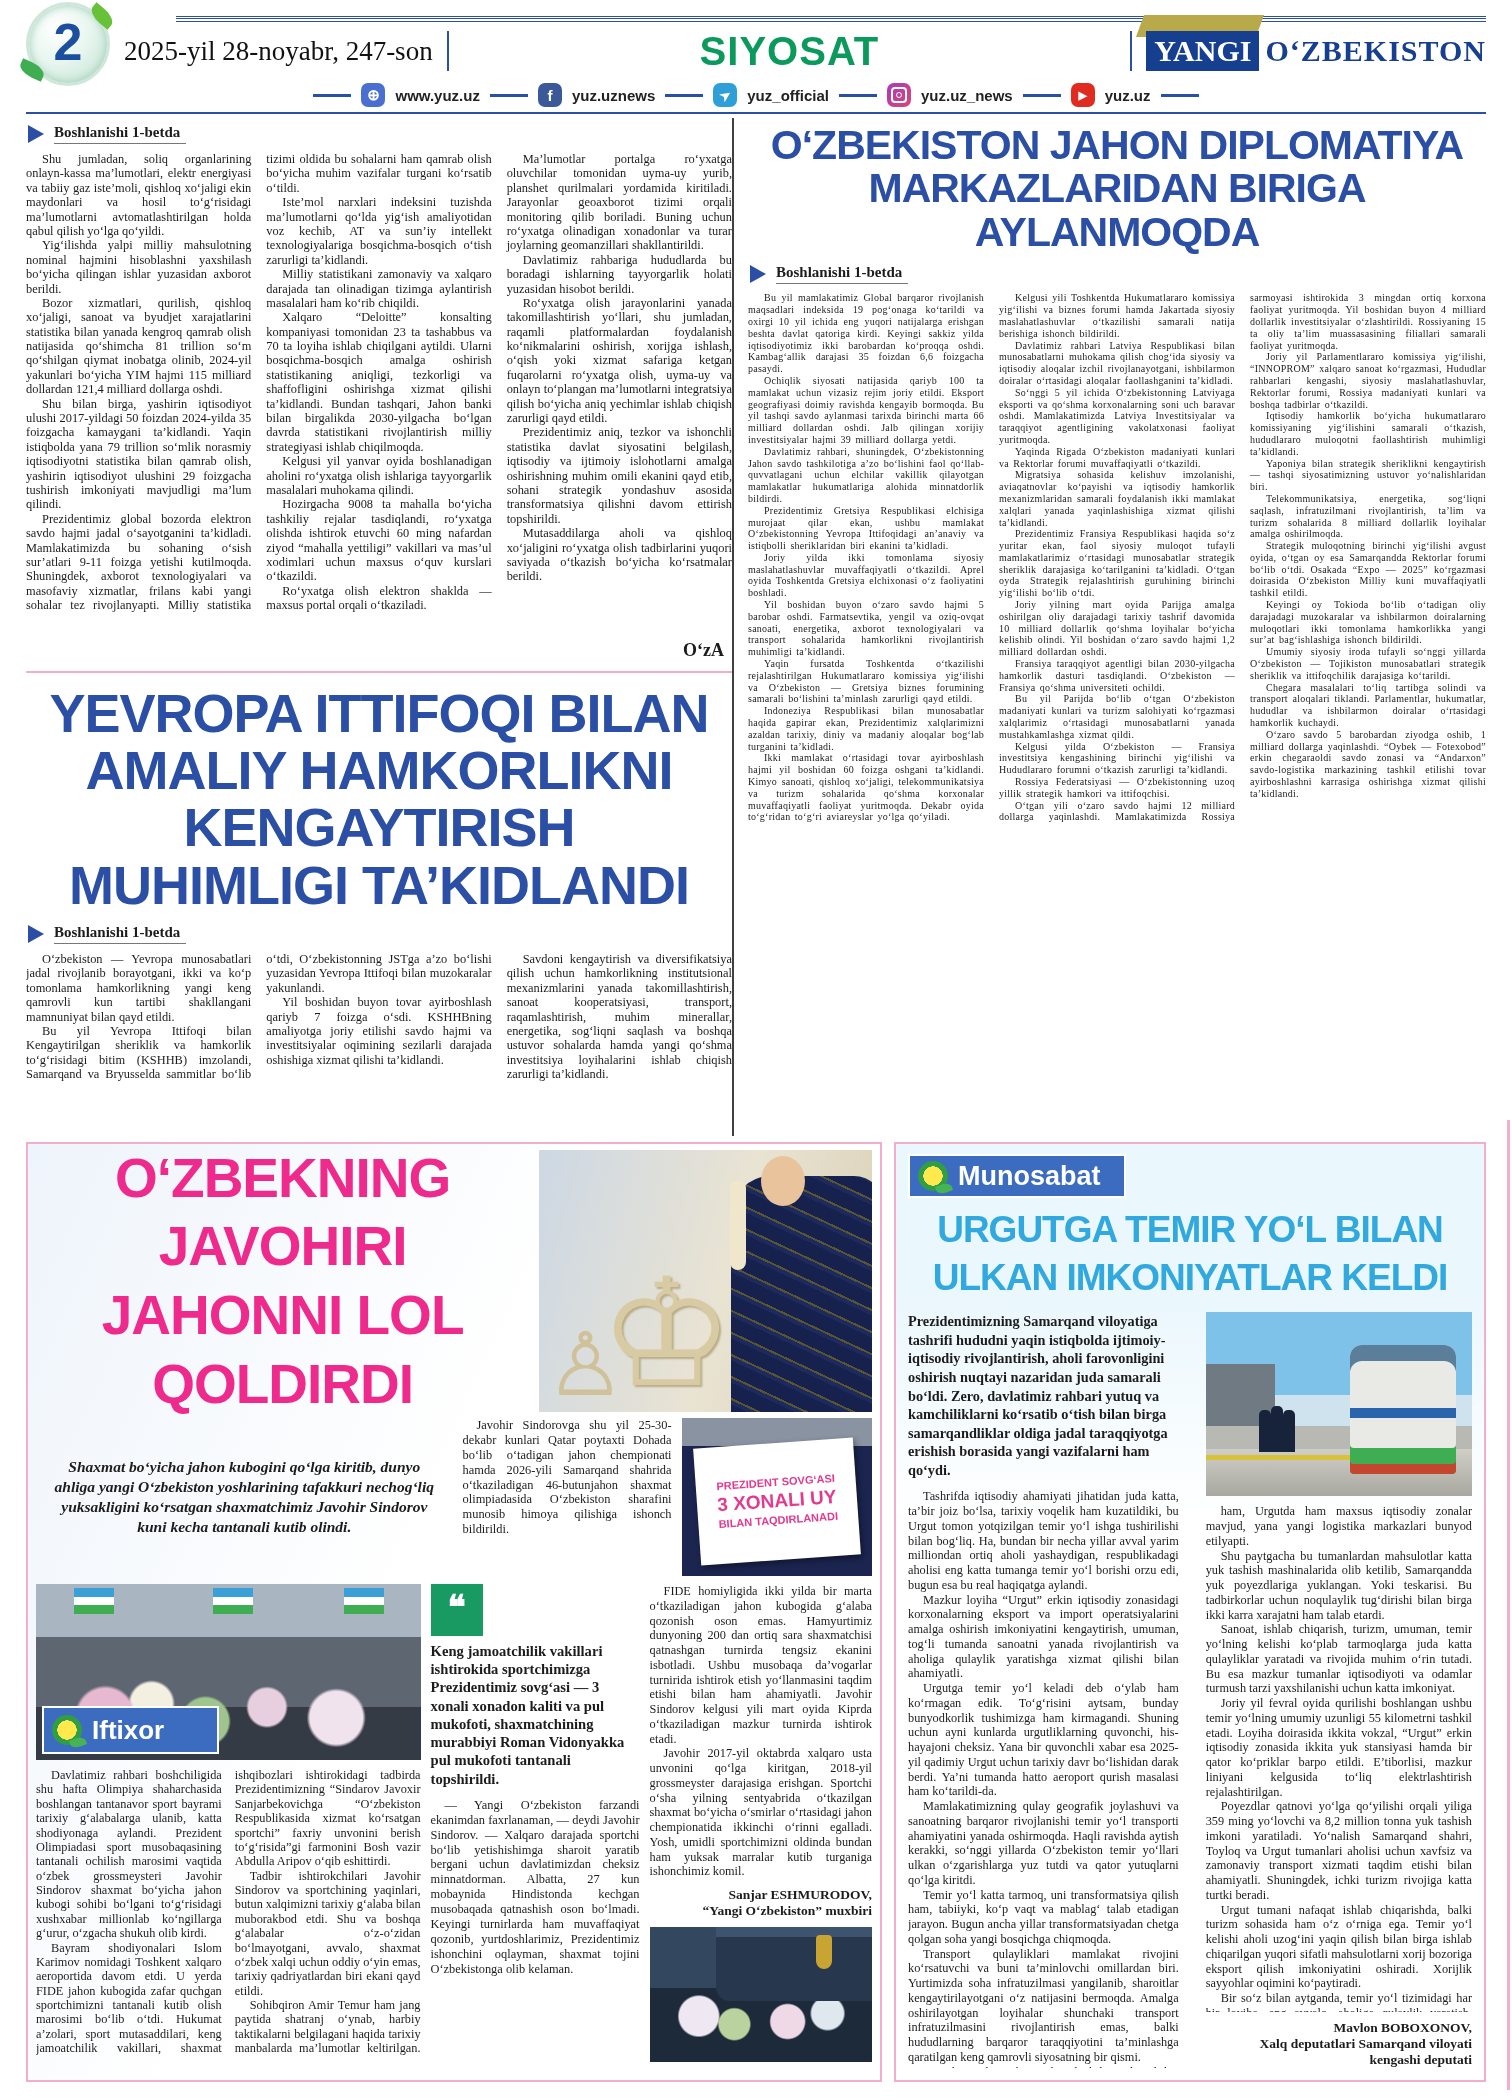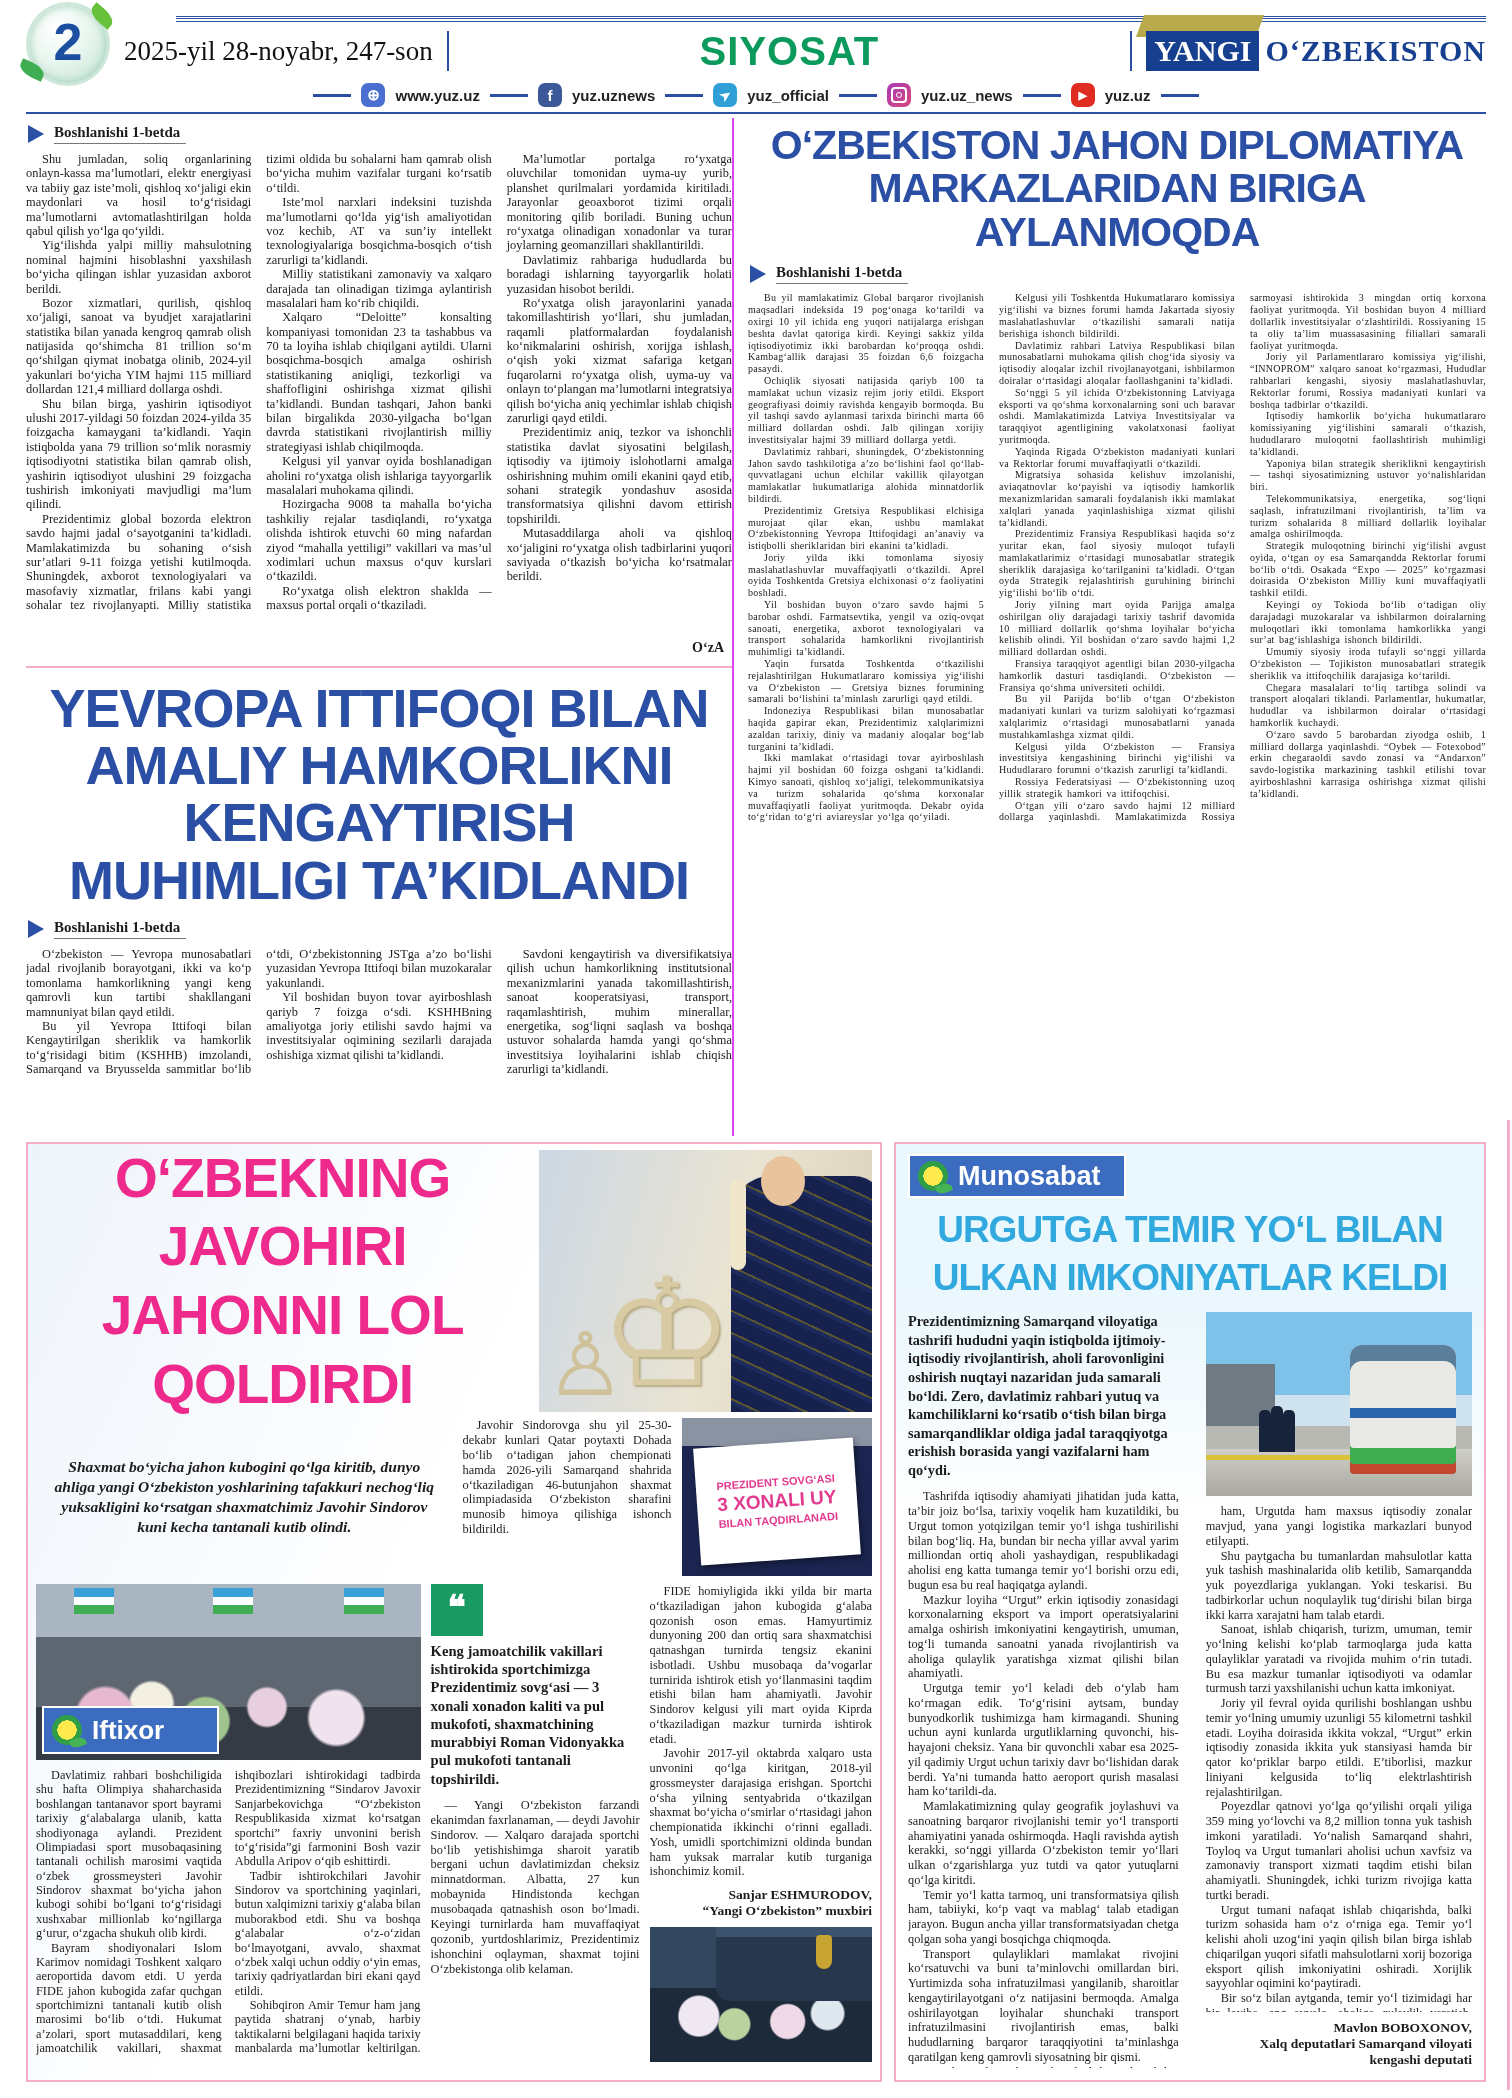--- a/index.html
+++ b/index.html
@@ -35,35 +35,35 @@
   .sicon.facebook{background:#3b5998;}
   .sicon.telegram{background:#2f9fd8;}
   .sicon.telegram span{display:inline-block;transform:rotate(-35deg);font-size:13px;}
   .sicon.instagram{background:linear-gradient(135deg,#a93ab9,#d64879);}
   .sicon.instagram i{display:block;width:12px;height:12px;border:2px solid #fff;border-radius:4px;position:relative;}
   .sicon.instagram i::after{content:"";position:absolute;left:3px;top:3px;width:4px;height:4px;border:1.4px solid #fff;border-radius:50%;}
   .sicon.youtube{background:#e02b20;border-radius:7px;font-size:11px;}
   .rule-single{border-top:2px solid #2b4fa5;margin-top:2px;}
   
   .top-section{display:grid;grid-template-columns:706px 1fr;height:1018px;overflow:hidden;margin-top:4px;}
-  .col-right-wrap{border-left:2px solid #d946ef;padding-left:14px;}
+  .col-right-wrap{border-left:2px solid #404040;padding-left:14px;}
   .hl-blue{font-family:"Liberation Sans",sans-serif;font-weight:700;color:#2b4fa5;text-align:center;
       white-space:pre-line;line-height:1.06;letter-spacing:-1px;margin:6px 0 10px 0;}
   .hl-a1{font-size:45px;}
   .hl-a2{font-size:41px;}
   .hl-a3{font-size:54px;margin-top:12px;}
   .continue-marker{display:flex;align-items:center;gap:10px;margin:6px 0 8px 2px;}
   .tri{width:0;height:0;border-top:9px solid transparent;border-bottom:9px solid transparent;border-left:16px solid #2b4fa5;}
   .continue-marker .lbl{font-weight:700;font-size:15px;border-bottom:1.5px solid #777;padding:0 6px 2px 0;}
   .body3{columns:3;column-gap:15px;text-align:justify;font-size:12.4px;line-height:1.16;overflow:hidden;}
   .body3 p{margin:0;text-indent:16px;}
   .body-a1{height:486px;}
   .body-a3{height:142px;}
   .body-a2{height:872px;font-size:10px;line-height:1.18;letter-spacing:.25px;word-spacing:1.6px;}
-  .agency{text-align:right;font-weight:700;font-size:14px;padding:2px 8px 0 0;}
+  .agency{text-align:right;font-weight:700;font-size:18px;padding:2px 8px 0 0;}
   hr.pink{border:none;border-top:2px solid #f3aecb;margin:10px 0 0 0;}
   
   .bottom-band{display:grid;grid-template-columns:856px 1fr;gap:12px;height:940px;margin-top:6px;}
   .box{border:2px solid #f3aecb;box-sizing:border-box;overflow:hidden;position:relative;}
   
   .chess{background:linear-gradient(115deg,#eef4fb 0%,#ffffff 45%);padding:6px 8px;}
   .chess-top{display:flex;gap:10px;height:262px;}
   .chess-title{flex:0 0 59%;margin:0;align-self:center;text-align:center;color:#ee2a8d;
       font-family:"Liberation Sans",sans-serif;font-weight:700;font-size:55px;line-height:1.25;
       letter-spacing:-1px;white-space:pre-line;}

